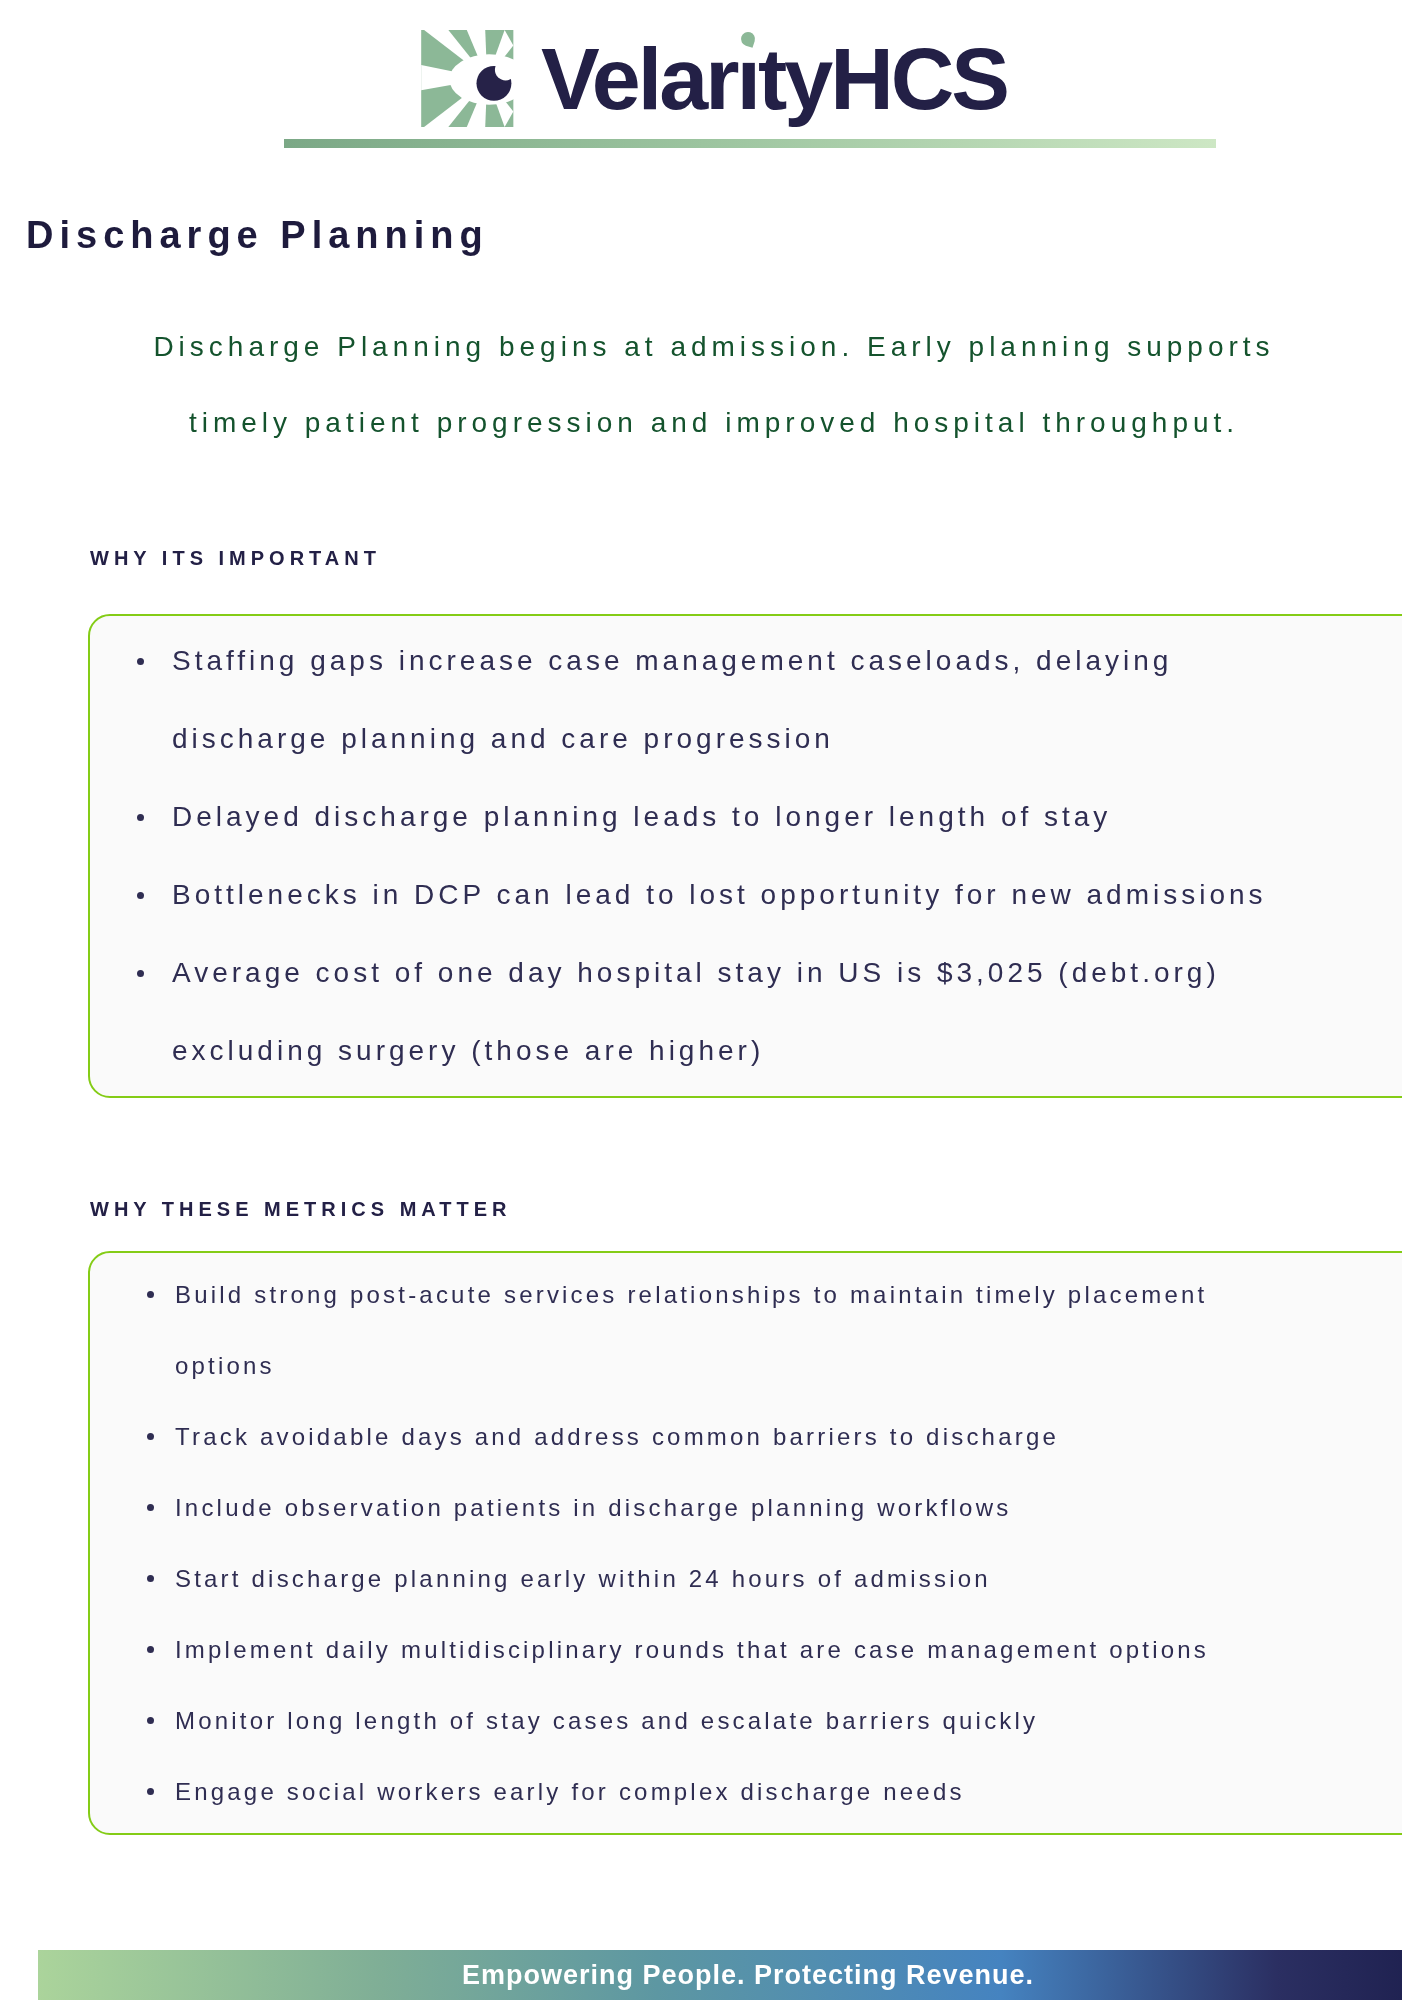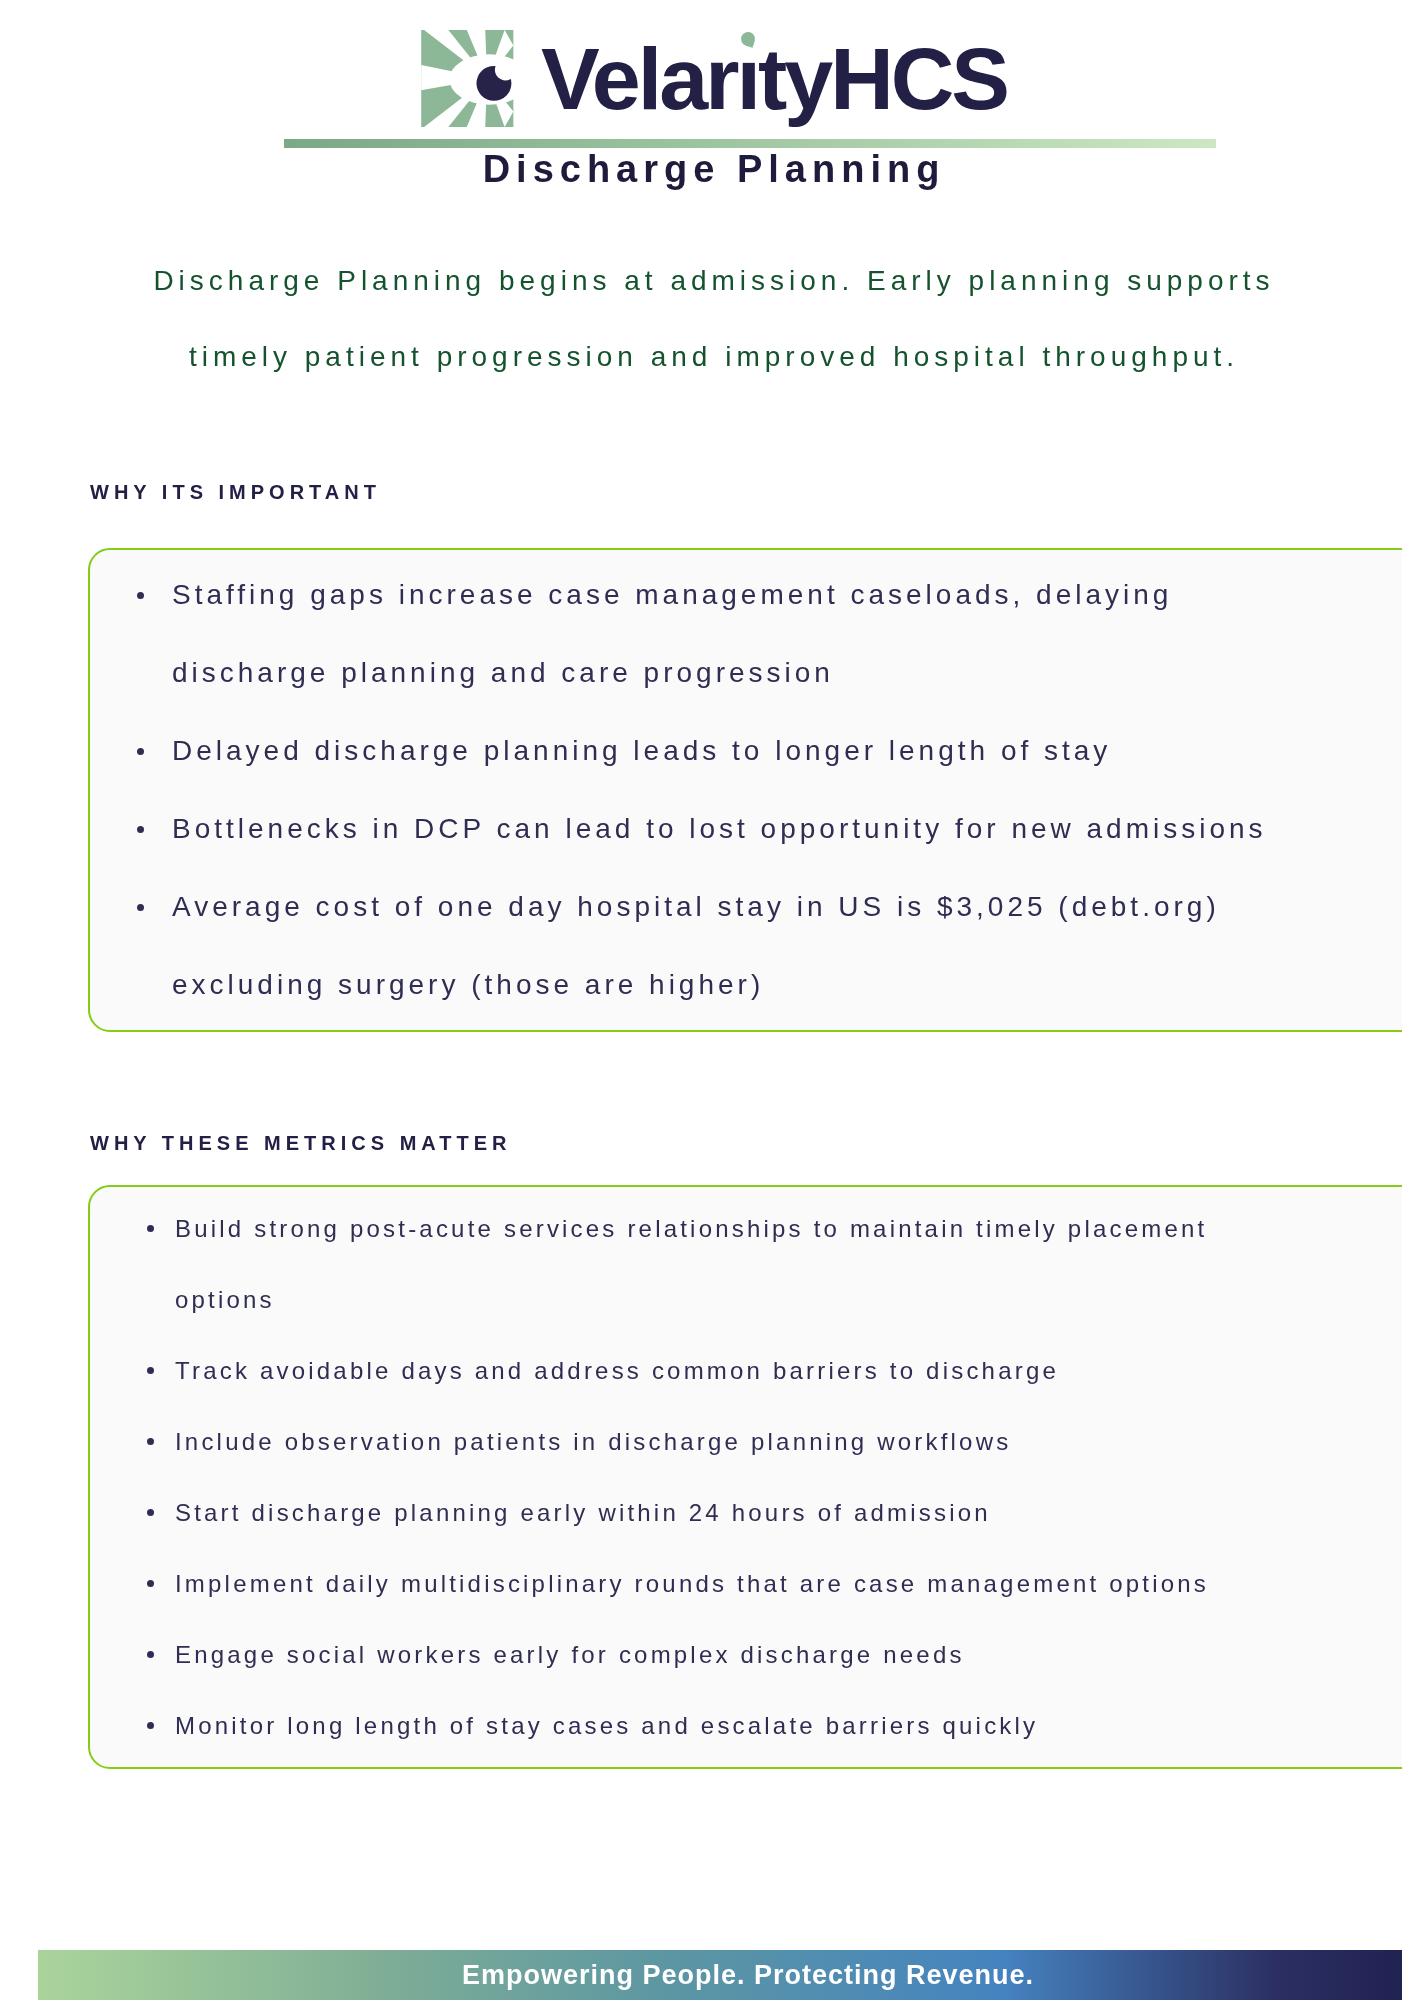--- a/index.html
+++ b/index.html
@@ -47,21 +47,22 @@
   }
   .header-divider {
     width: 932px;
     height: 9px;
     margin: 12px 0 0 258px;
     background: linear-gradient(90deg, #7ba886 0%, #9cc49f 45%, #cde7c4 100%);
   }
 
   
   .page-title {
-    text-align: center;
+    margin-top: 66px;
+    text-align: left;
     font-size: 38px;
     font-weight: 800;
     letter-spacing: 6px;
     color: #1e1b3d;
   }
   .intro {
     margin-top: 52px;
     text-align: center;
     font-size: 28px;
     letter-spacing: 5px;
@@ -182,22 +183,22 @@
 
   <section>
     <h2 class="section-heading sh-2">WHY THESE METRICS MATTER</h2>
     <div class="card card-2">
       <ul>
           <li>Build strong post-acute services relationships to maintain timely placement<br>options</li>
           <li>Track avoidable days and address common barriers to discharge</li>
           <li>Include observation patients in discharge planning workflows</li>
           <li>Start discharge planning early within 24 hours of admission</li>
           <li>Implement daily multidisciplinary rounds that are case management options</li>
+          <li>Monitor long length of stay cases and escalate barriers quickly</li>
           <li>Engage social workers early for complex discharge needs</li>
-          <li>Monitor long length of stay cases and escalate barriers quickly</li>
         </ul>
     </div>
   </section>
 
   <footer class="footer-bar">
     <span class="footer-tagline">Empowering People. Protecting Revenue.</span>
   </footer>
 
 </div>
 

